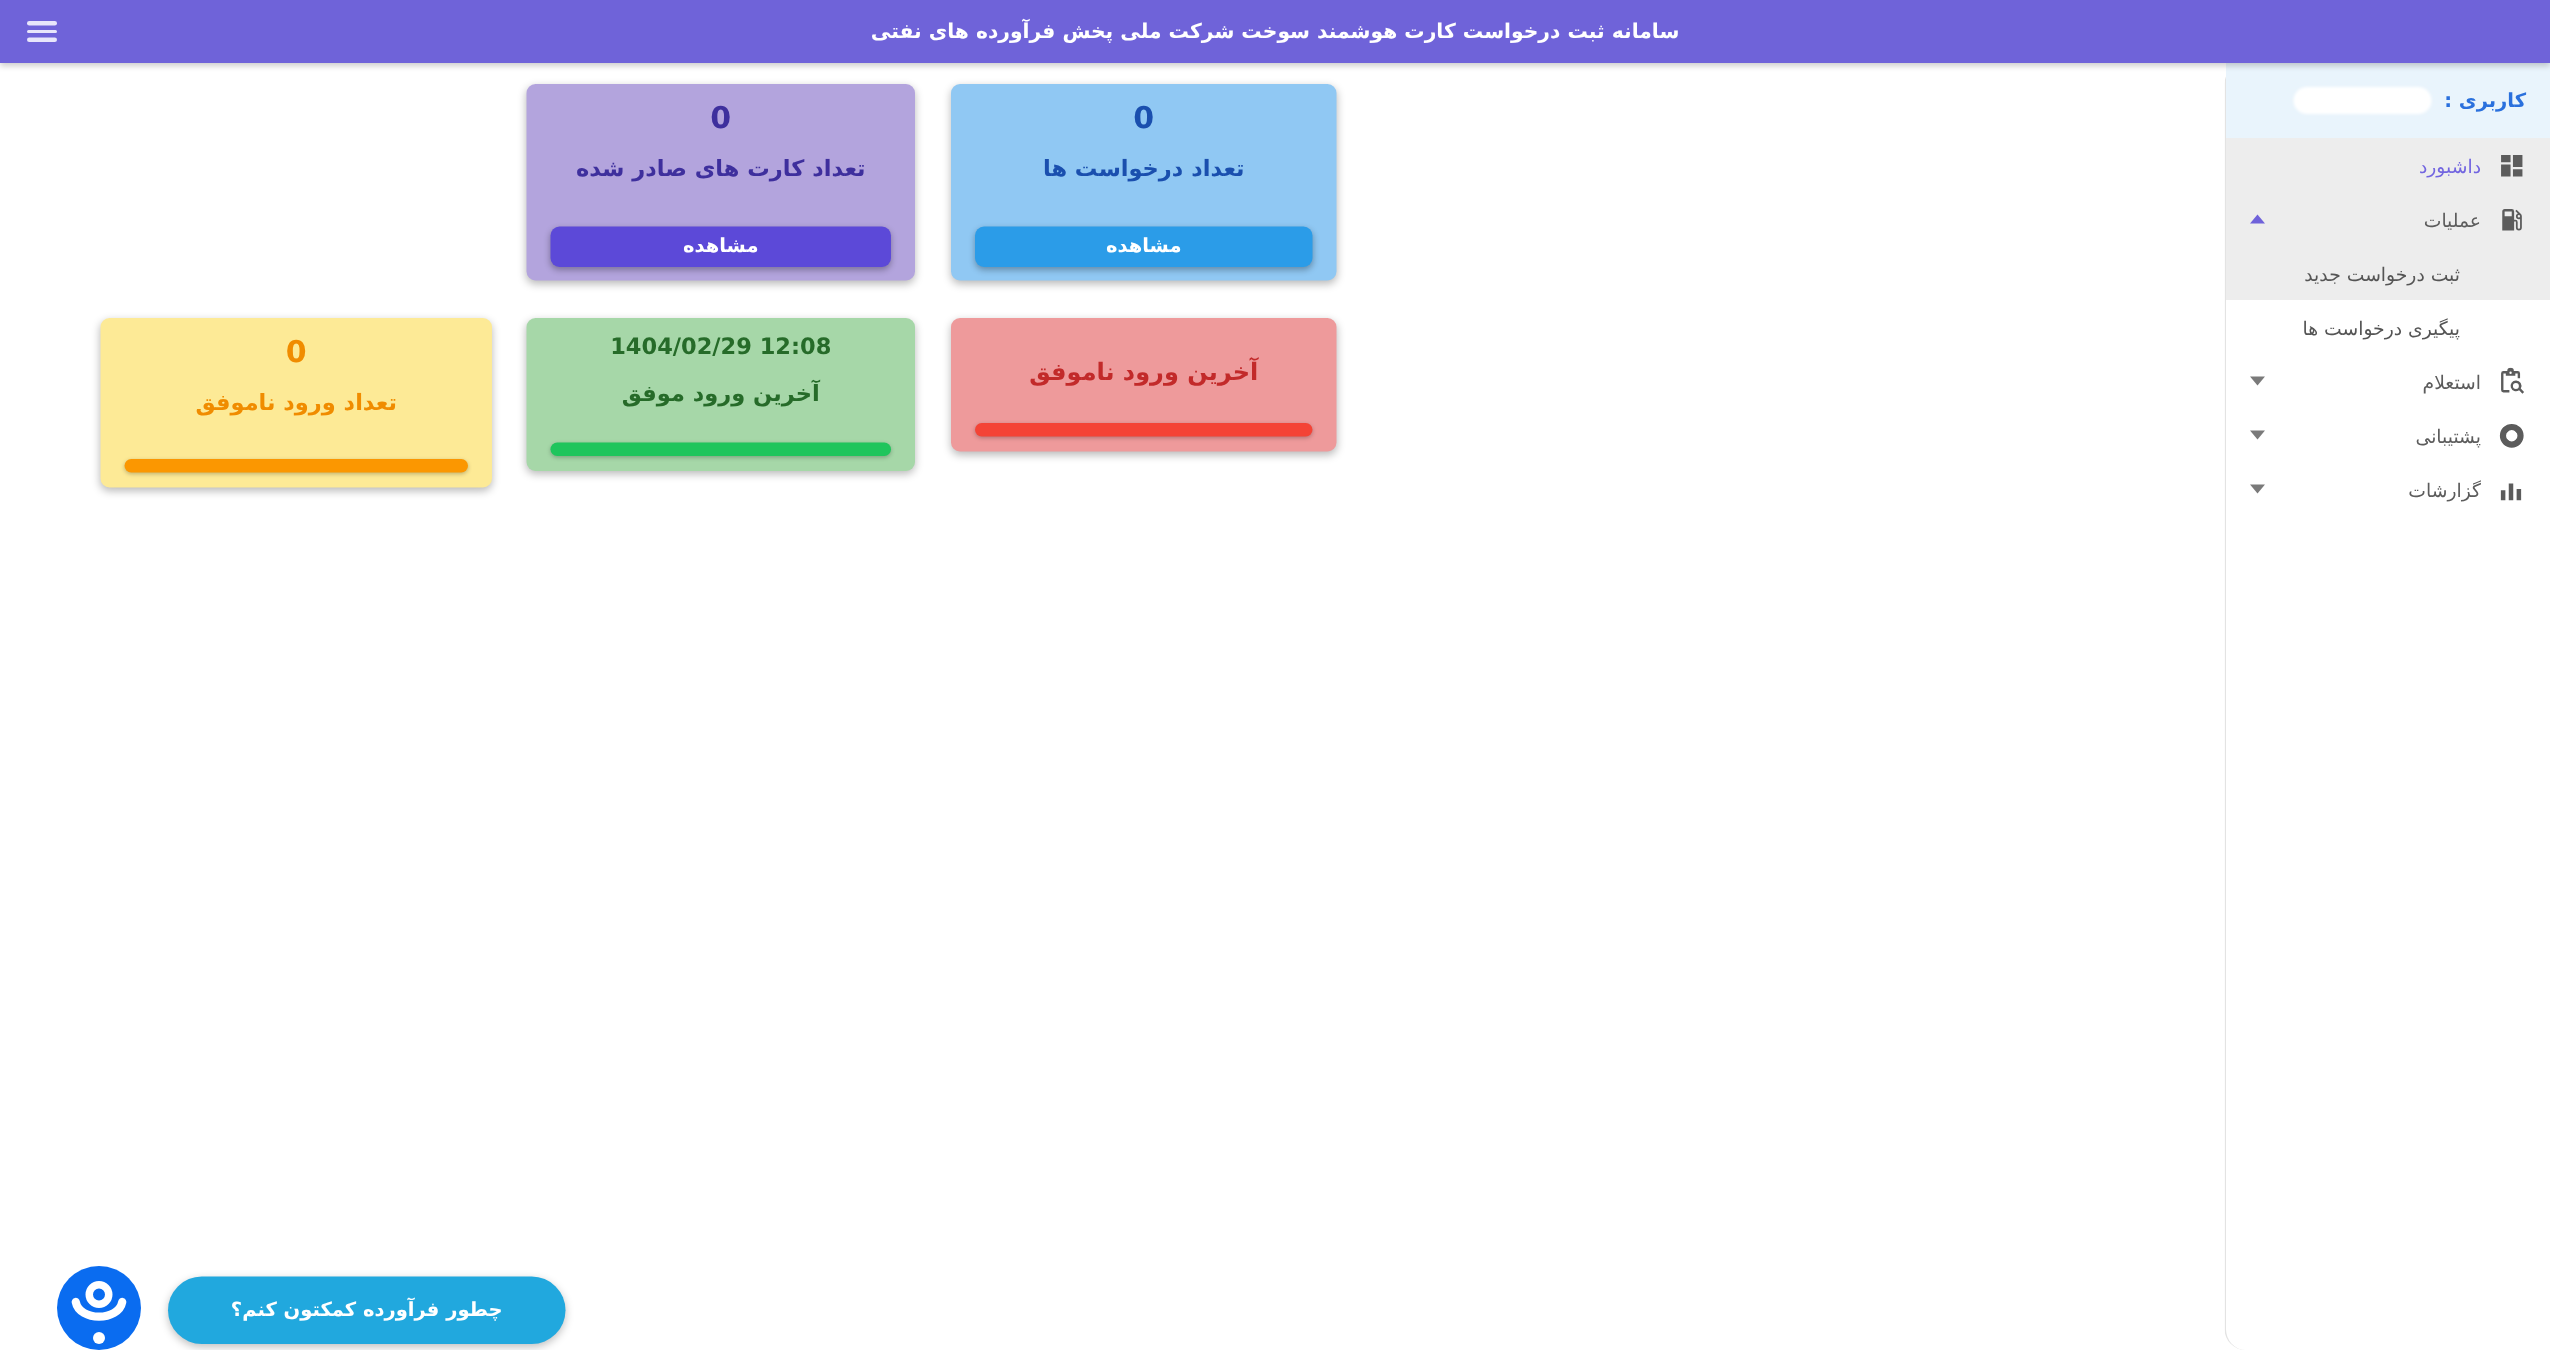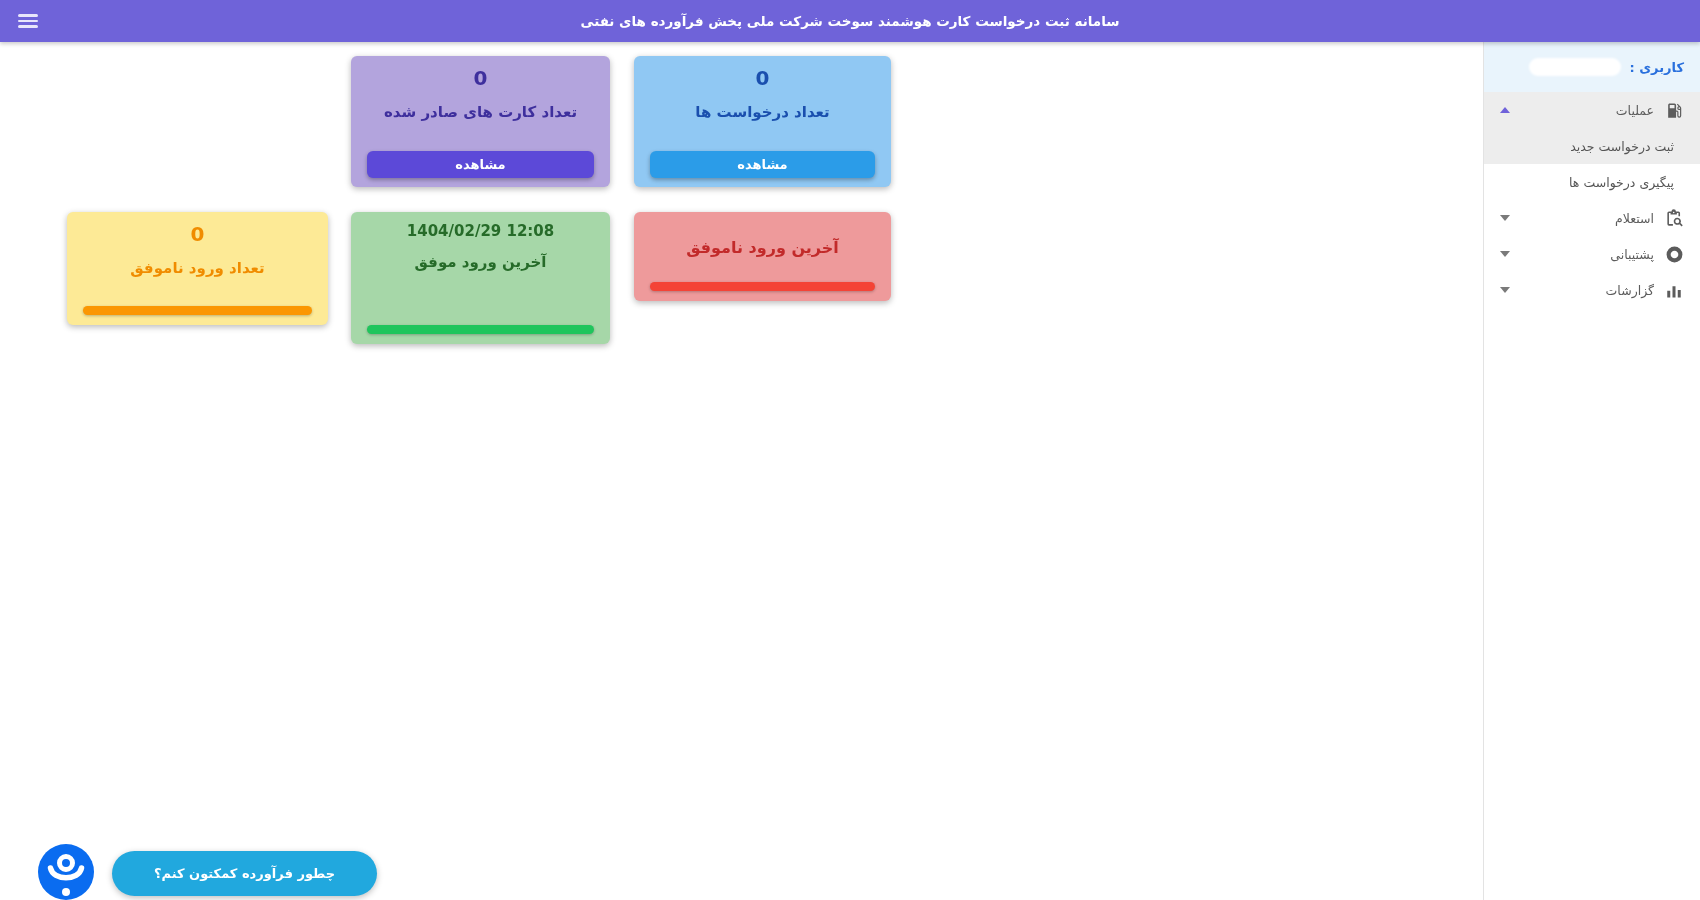--- a/index.html
+++ b/index.html
@@ -11,39 +11,39 @@
     background:#6f63d9; display:flex; align-items:center; justify-content:center;
     box-shadow:0 2px 4px rgba(0,0,0,.2); z-index:30; }
   .topbar-title { color:#fff; font-size:13.5px; font-weight:bold; letter-spacing:.2px; }
   .hamburger { position:absolute; left:auto; right:auto; inset-inline-start:auto;
     left:16px; top:11px; width:22px; height:20px; display:flex; flex-direction:column;
     justify-content:center; gap:3px; cursor:pointer; }
   .hamburger span { display:block; width:20px; height:2.6px; background:#e8e6fb; border-radius:2px; }
 
   
   .sidebar { position:absolute; top:42px; right:0; width:217px; height:858px;
-    background:#fff; border-left:1px solid #e3e3e3; z-index:20; }
+    background:#fff; border-left:1px solid #e3e3e3; z-index:20;border-radius:14px; }
   .user-strip { height:50px; background:#e9f4fc; display:flex; align-items:center;
     padding:0 16px; gap:8px; }
   .user-strip .user-label { color:#2a70dd; font-size:13px; font-weight:bold; }
   .user-redacted { width:92px; height:18px; background:#fff; border-radius:9px;
     filter:blur(1px); }
   .menu-group-open { background:#ededed; }
   .menu-row { height:36px; display:flex; align-items:center; padding:0 16px;
     gap:10px; cursor:pointer; color:#5c5c5c; font-size:12.5px; }
   .menu-row .mi { width:20px; height:20px; flex:0 0 20px; display:flex;
     align-items:center; justify-content:center; }
   .menu-row .lbl { white-space:nowrap; }
   .menu-row .lbl.active { color:#7265e0; }
   .menu-row .spacer { flex:1; }
   .chev-up { width:0; height:0; border-left:5px solid transparent;
     border-right:5px solid transparent; border-bottom:6px solid #6f62da; }
   .chev-down { width:0; height:0; border-left:5px solid transparent;
     border-right:5px solid transparent; border-top:6px solid #7a7a7a; }
-  .submenu { padding-right:26px; font-size:12.5px; color:#555; }
+  .submenu { padding-right:60px; font-size:12.5px; color:#555; }
 
   
   .main { position:absolute; top:42px; left:0; width:1483px; height:858px; background:#fff; }
   .card { position:absolute; border-radius:6px; box-shadow:0 2px 6px rgba(0,0,0,.28);
     display:flex; flex-direction:column; align-items:center; text-align:center; }
   .card .num { font-size:20px; font-weight:bold; margin-top:10px; }
   .card .cap { font-size:15px; font-weight:bold; margin-top:13px; }
 
   .card-purple { right:873px; top:14px; width:259px; height:131px; background:#b3a4dd; }
   .card-purple .num,.card-purple .cap { color:#3e2f9d; }
@@ -51,21 +51,21 @@
   .card-blue .num,.card-blue .cap { color:#1a4fae; }
   .view-btn { margin:auto 16px 9px; width:calc(100% - 32px); height:27px; border:none;
     border-radius:6px; color:#fff; font-size:13px; font-weight:bold; cursor:pointer;
     box-shadow:0 2px 4px rgba(0,0,0,.3);
     font-family:"DejaVu Sans","Liberation Sans",sans-serif; }
   .view-btn.purple { background:#5c49d8; }
   .view-btn.blue   { background:#2b9ce8; }
 
   .card-yellow { right:1155px; top:170px; width:261px; height:113px; background:#fdea96; }
   .card-yellow .num,.card-yellow .cap { color:#f08c00; }
-  .card-green  { right:873px; top:170px; width:259px; height:132px; background:#a6d7a8;justify-content:center; }
+  .card-green  { right:873px; top:170px; width:259px; height:102px; background:#a6d7a8;justify-content:center; }
   .card-green .num,.card-green .cap { color:#266b29; }
   .card-green .num { font-size:15px; direction:ltr; }
   .card-red    { right:592px; top:170px; width:257px; height:89px; background:#ee9a9b; }
   .card-red .cap { color:#c22a2a; font-size:16px; margin-top:26px; }
   .bar { margin:auto 16px 10px; width:calc(100% - 32px); height:9px; border-radius:5px;
     box-shadow:0 1px 3px rgba(0,0,0,.25); }
   .bar.red    { background:#f44336; }
   .bar.green  { background:#1fc55c; }
   .bar.orange { background:#fb9701; }
 
@@ -91,20 +91,28 @@
 
 <div class="sidebar">
 
   <div class="user-strip">
     <span class="user-label">کاربری :</span>
     <span class="user-redacted"></span>
   </div>
 
   <div class="menu-group-open">
 
+    <div class="menu-row">
+      <span class="mi">
+        <svg width="19" height="19" viewBox="0 0 24 24">
+            <path fill="#5c5c5c" d="M13 3h8v10h-8V3M3 3h8v6H3V3m0 8h8v10H3V11m10 4h8v6h-8v-6"></path>
+          </svg>
+      </span>
+      <span class="lbl active">داشبورد</span>
+    </div>
 
     <div class="menu-row">
       <span class="mi">
         <svg width="19" height="19" viewBox="0 0 24 24">
             <path fill="#5c5c5c" d="M18 10a1 1 0 0 1-1-1 1 1 0 0 1 1-1 1 1 0 0 1 1 1 1 1 0 0 1-1 1m-6-1H6V5h6m7.77 2.23-.01-.01-3.72-3.72L15 4.56l2.11 2.11c-.94.36-1.61 1.26-1.61 2.33a2.5 2.5 0 0 0 2.5 2.5c.36 0 .69-.08 1-.21v7.21a1 1 0 0 1-1 1 1 1 0 0 1-1-1V14a2 2 0 0 0-2-2h-1V5a2 2 0 0 0-2-2H6c-1.11 0-2 .89-2 2v16h10v-7.5h1.5v5A2.5 2.5 0 0 0 18 21a2.5 2.5 0 0 0 2.5-2.5V9c0-.69-.28-1.32-.73-1.77Z"></path>
           </svg>
       </span>
       <span class="lbl">عملیات</span>
       <span class="spacer"></span>
       <span class="chev-up"></span>

